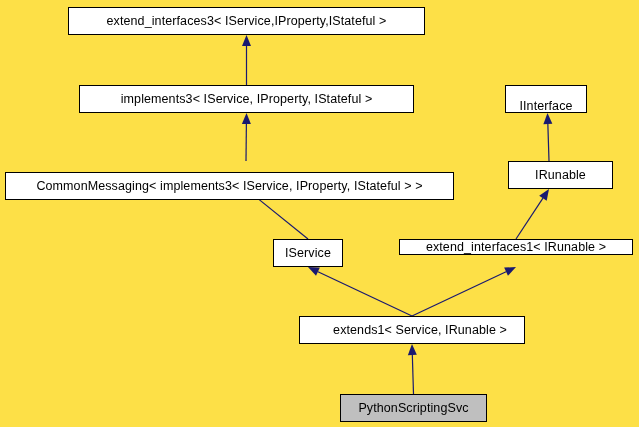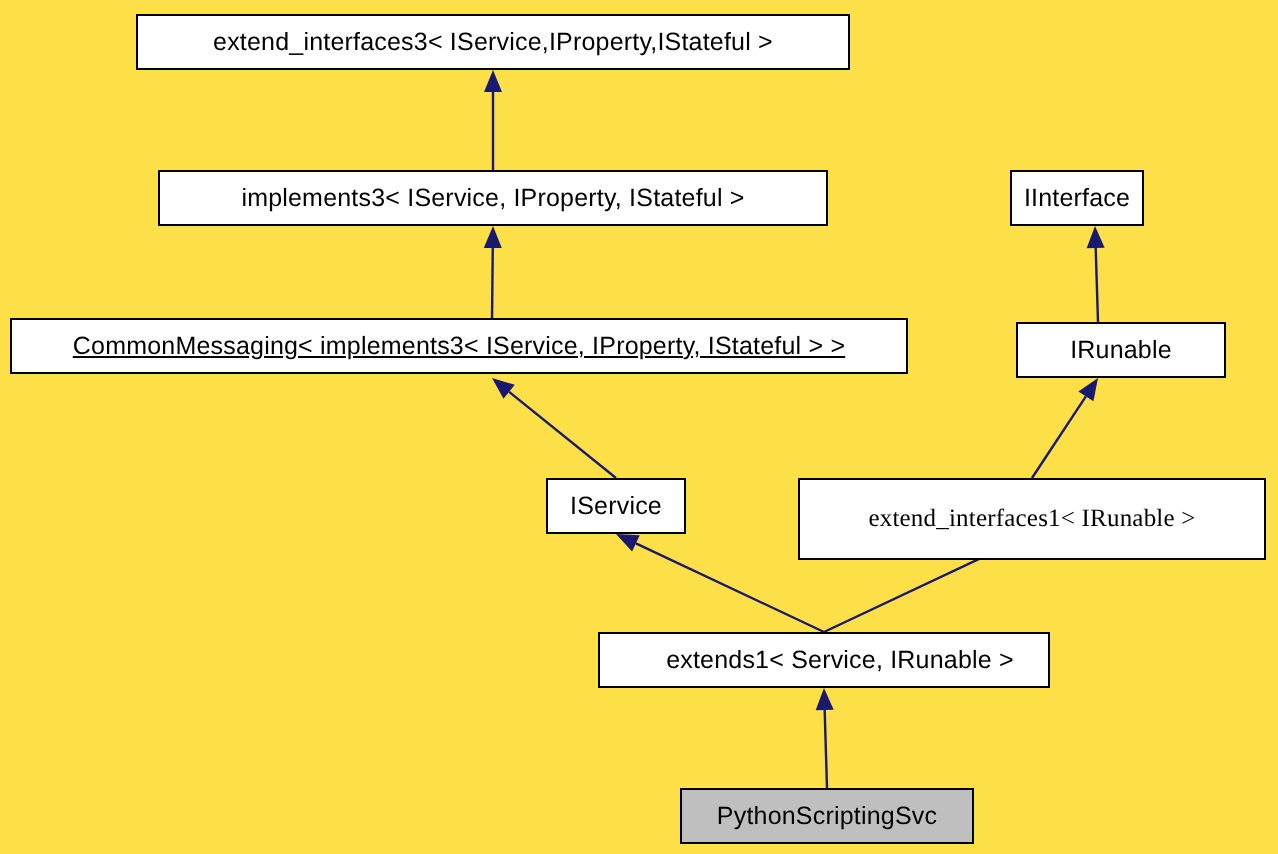--- a/index.html
+++ b/index.html
@@ -87,33 +87,33 @@
       </g>
     </svg>
 
   <div id="node-layer">
       <div class="node" style="left: 68px; top: 7px; width: 357px; height: 28px;">
         <span class="node-label">extend_interfaces3&lt; IService,IProperty,IStateful &gt;</span>
       </div>
       <div class="node" style="left: 79px; top: 85px; width: 335px; height: 28px;">
         <span class="node-label">implements3&lt; IService, IProperty, IStateful &gt;</span>
       </div>
-      <div class="node" style="left: 5px; top: 159px; width: 449px; height: 28px; text-decoration: underline;">
+      <div class="node" style="left: 5px; top: 172px; width: 449px; height: 28px;">
         <span class="node-label">CommonMessaging&lt; implements3&lt; IService, IProperty, IStateful &gt; &gt;</span>
       </div>
-      <div class="node" style="left: 505px; top: 85px; width: 67px; height: 28px;">
+      <div class="node" style="left: 505px; top: 85px; width: 82px; height: 28px; align-items: flex-end;">
         <span class="node-label">IInterface</span>
       </div>
       <div class="node" style="left: 508px; top: 161px; width: 105px; height: 28px;">
         <span class="node-label">IRunable</span>
       </div>
       <div class="node" style="left: 273px; top: 239px; width: 70px; height: 28px;">
         <span class="node-label">IService</span>
       </div>
-      <div class="node" style="left: 399px; top: 239px; width: 234px; height: 41px; font-family: Liberation Serif, serif;">
+      <div class="node" style="left: 399px; top: 239px; width: 234px; height: 16px;">
         <span class="node-label">extend_interfaces1&lt; IRunable &gt;</span>
       </div>
       <div class="node" style="left: 299px; top: 316px; width: 226px; height: 28px; padding-left: 16px;">
         <span class="node-label">extends1&lt; Service, IRunable &gt;</span>
       </div>
       <div class="node highlight" style="left: 340px; top: 394px; width: 147px; height: 28px;">
         <span class="node-label">PythonScriptingSvc</span>
       </div>
     </div>
 

